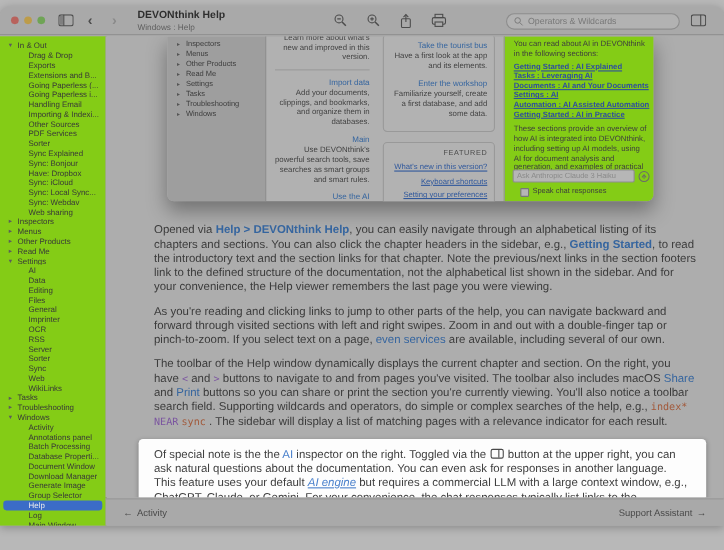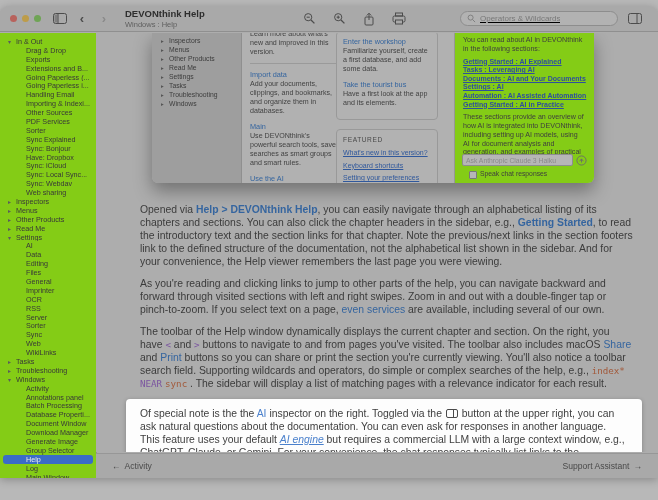--- a/index.html
+++ b/index.html
@@ -13,21 +13,21 @@
     border-bottom:1px solid #8f8f8f;display:flex;align-items:center;padding:0 10px;box-sizing:border-box;}
   .lights{display:flex;gap:5px;margin-right:10px;}
   .light{width:7px;height:7px;border-radius:50%;}
   .light.r{background:#b8625c;}.light.y{background:#bd9c49;}.light.g{background:#6fa455;}
   .tbtn{width:18px;height:16px;display:flex;align-items:center;justify-content:center;margin-right:4px;color:#4c4c4c;}
   .navg{font-size:13px;line-height:13px;font-weight:bold;color:#4c4c4c;}
   .navg.dim{color:#8a8a8a;}
   .titleblock{margin-left:8px;line-height:1;}
   .win-title{font-size:9.5px;font-weight:bold;color:#2e2e2e;}
   .win-subtitle{font-size:7.5px;color:#5f5f5f;margin-top:2px;}
-  .tb-right{margin-left:auto;display:flex;align-items:flex-start;gap:8px;text-decoration:underline;}
+  .tb-right{margin-left:auto;display:flex;align-items:flex-end;gap:8px;}
   .tb-right svg{display:block;}
   .search-field{margin-left:40px;width:158px;height:15px;border:1px solid #8d8d8d;border-radius:8px;
     background:#b2b2b2;display:flex;align-items:center;padding:0 6px;box-sizing:border-box;gap:4px;}
   .search-text{font-size:8px;color:#787878;white-space:nowrap;overflow:hidden;}
   
   .sidebar{position:absolute;left:0;top:27px;bottom:0;width:97px;background:#84cc16;
     border-right:1px solid #929292;overflow:hidden;padding-top:4px;box-sizing:border-box;}
   .side-row{height:8.9px;display:flex;align-items:center;font-size:7.2px;color:#383838;
     padding-left:8px;white-space:nowrap;overflow:hidden;}
   .side-row .disc{width:8px;font-size:6px;color:#5c5c5c;flex:none;}
@@ -36,21 +36,21 @@
   
   .content{position:absolute;left:96px;top:27px;right:0;bottom:26px;background:#adadad;overflow:hidden;}
   
   .embed{position:absolute;left:56px;top:0;width:442px;height:150px;display:flex;
     background:#b1b1b1;border-radius:0 0 6px 6px;overflow:hidden;
     box-shadow:0 8px 18px rgba(0,0,0,.35);}
   .embed-nav{width:90px;flex:none;background:#9e9e9e;border-right:1px solid #8f8f8f;
     padding:3px 0 0 9px;box-sizing:border-box;}
   .enav-row{height:9px;display:flex;align-items:center;font-size:6.8px;color:#3c3c3c;white-space:nowrap;}
   .enav-row .disc{width:8px;font-size:5.5px;color:#565656;}
-  .embed-main{flex:1;display:flex;padding:0 8px;box-sizing:border-box;}
+  .embed-main{flex:1;display:flex;gap:12px;padding:0 8px;box-sizing:border-box;text-align:right;}
   .ecol1{width:86px;flex:none;font-size:7.1px;line-height:9px;color:#424242;}
   .ecol2{width:102px;flex:none;font-size:7.1px;line-height:9px;color:#424242;}
   .cut-block{margin-top:-3px;border-bottom:1px solid #9a9a9a;padding-bottom:6px;margin-bottom:6px;}
   .mini-link{color:#35659f;font-size:7.3px;margin-bottom:1px;}
   .mini-entry{margin-bottom:6px;}
   .ecard{border:1px solid #999999;border-radius:4px;padding:5px 6px;margin-top:-2px;background:#b2b2b2;}
   .featured{border:1px solid #999999;border-radius:4px;padding:5px 6px;margin-top:9px;background:#b2b2b2;}
   .feat-title{font-size:6.6px;letter-spacing:.6px;color:#4a4a4a;margin-bottom:4px;}
   .feat-link{color:#30589c;text-decoration:underline;font-size:7px;margin:3.5px 0;white-space:nowrap;}
   .embed-panel{width:140px;flex:none;border-left:1px solid #979797;background:#84cc16;
@@ -369,26 +369,26 @@
                 <div class="mini-text">Use DEVONthink's powerful search tools, save searches as smart groups and smart rules.</div>
               </div>
               <div class="mini-entry">
                 <div class="mini-link">Use the AI</div>
               </div>
             </div>
         </div>
         <div class="ecol2">
           <div class="ecard" id="col2Entries">
               <div class="mini-entry">
+                <div class="mini-link">Take the tourist bus</div>
+                <div class="mini-text">Have a first look at the app and its elements.</div>
+              </div>
+              <div class="mini-entry">
                 <div class="mini-link">Enter the workshop</div>
                 <div class="mini-text">Familiarize yourself, create a first database, and add some data.</div>
-              </div>
-              <div class="mini-entry">
-                <div class="mini-link">Take the tourist bus</div>
-                <div class="mini-text">Have a first look at the app and its elements.</div>
               </div>
             </div>
           <div class="featured">
             <div class="feat-title">FEATURED</div>
             <div id="featLinks">
                 <div class="feat-link">What's new in this version?</div>
                 <div class="feat-link">Keyboard shortcuts</div>
                 <div class="feat-link">Setting your preferences</div>
               </div>
           </div>

